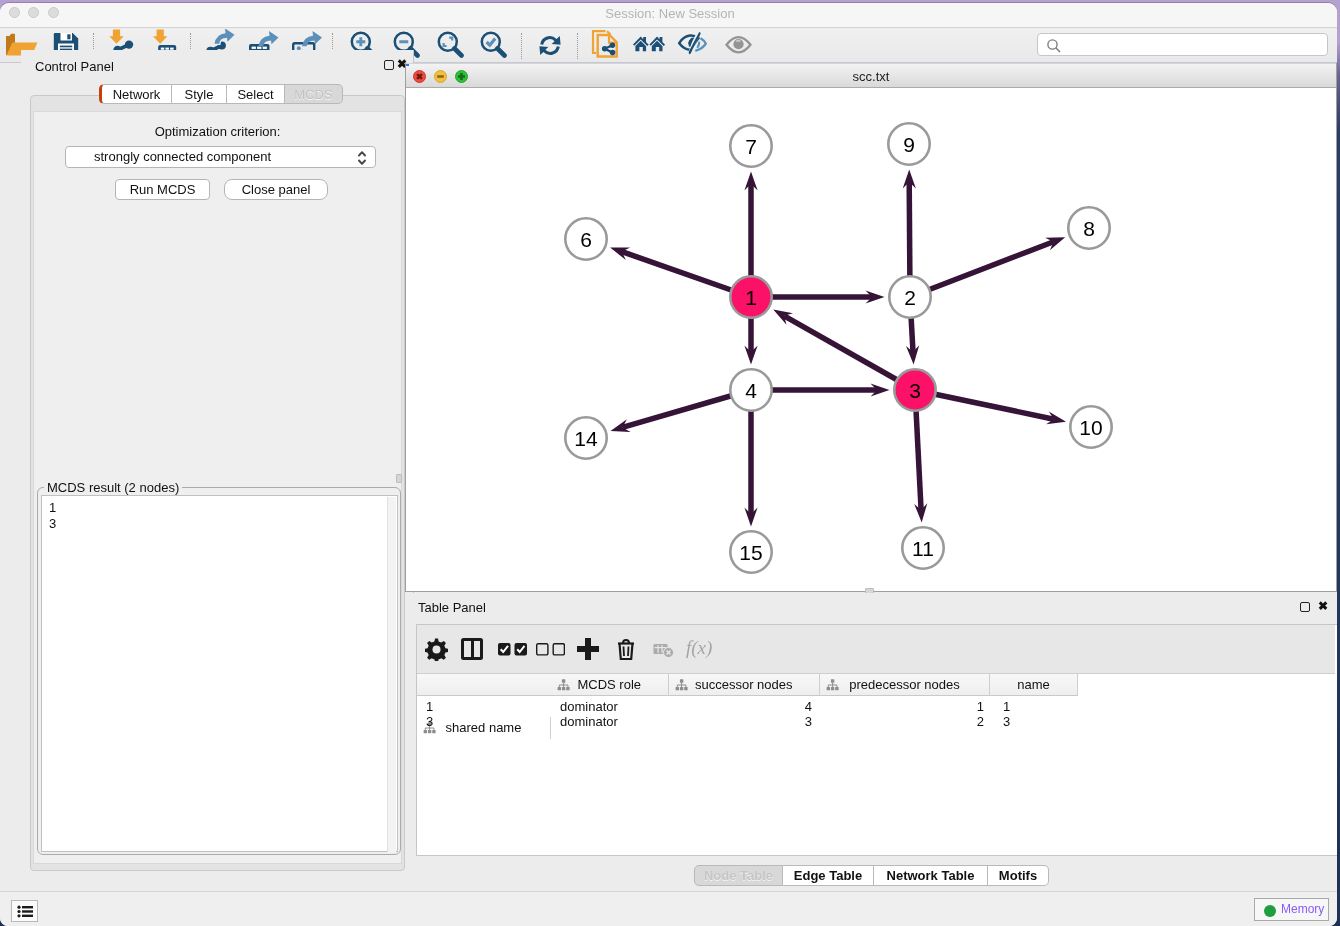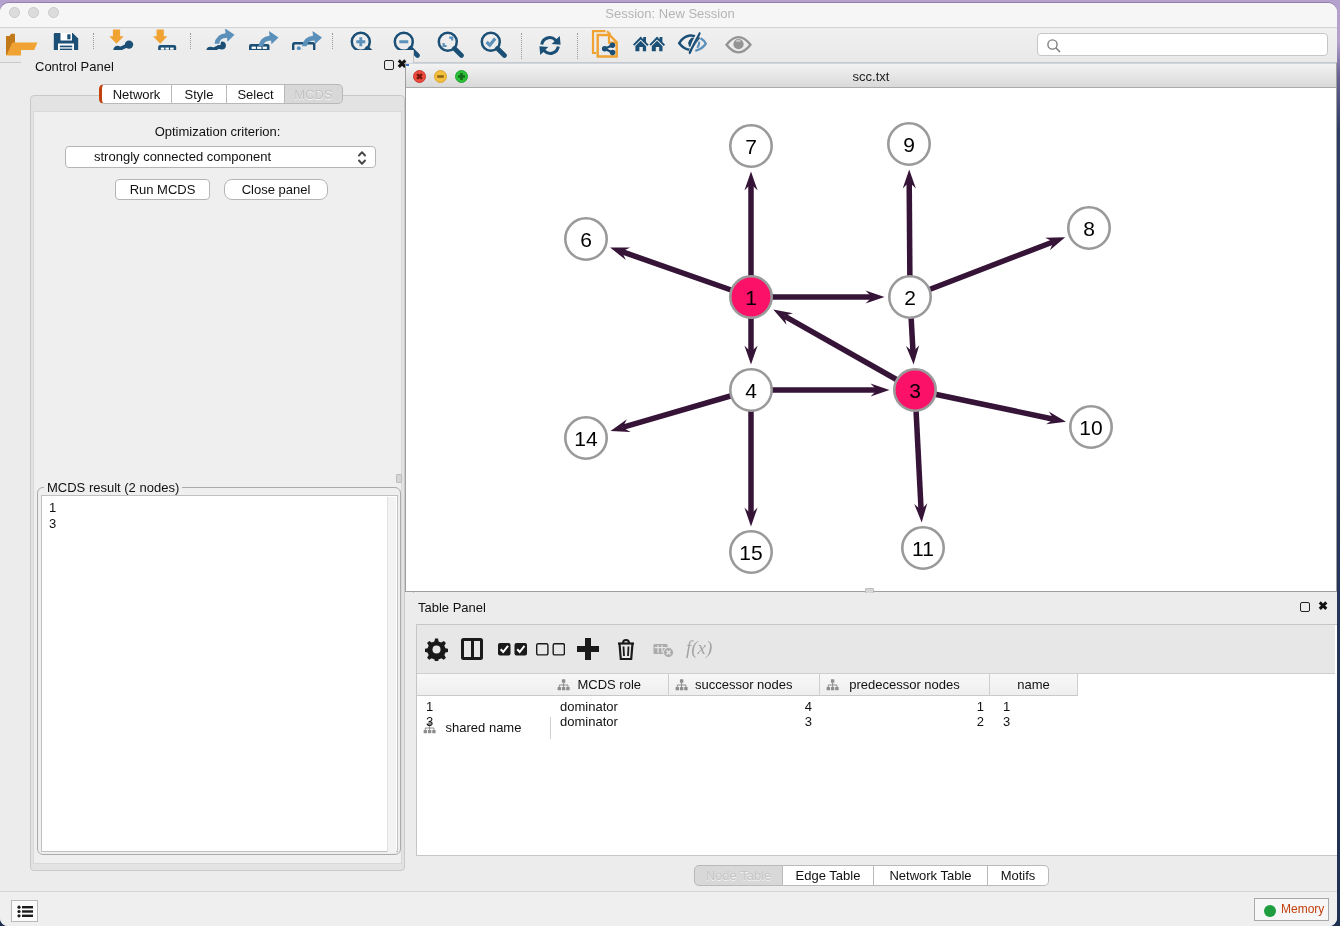--- a/index.html
+++ b/index.html
@@ -51,29 +51,29 @@
 #tablepanel { position:absolute; left:405px; top:593px; width:935px; height:298px; background:#ececec; }
 #tp-title { position:absolute; left:13px; top:7px; font-size:13px; color:#111; }
 #tp-main { position:absolute; left:11px; top:31px; width:987px; height:232px; background:#fff; border:1px solid #c6c6c6; }
 #tp-toolbar { position:absolute; left:0; top:0; width:918px; height:49px; background:#e7e7e7; border-bottom:1px solid #cfcfcf; }
 #tp-header { position:absolute; left:0; top:49px; width:661px; border-right:1px solid #cfcfcf; height:22px; background:linear-gradient(#f8f8f8,#eeeeee); border-bottom:1px solid #c9c9c9; font-size:13px; color:#111; }
 .hcol { position:absolute; top:0; height:22px; border-right:1px solid #cfcfcf; text-align:center; line-height:22px; }
 .hicon { position:absolute; left:6px; top:5px; }
 .trow { position:absolute; font-size:13px; color:#111; height:16px; line-height:16px; }
 .cell { position:absolute; }
 #tp-tabs { position:absolute; left:289px; top:272px; height:21px; }
-.seg2 { float:left; height:21px; border:1px solid #b9b9b9; border-left:none; background:#fff; font-size:13px; font-weight:normal; color:#111; text-align:center; line-height:20px; }
+.seg2 { float:left; height:21px; border:1px solid #b9b9b9; border-left:none; background:#fff; font-size:13px; font-weight:bold; color:#111; text-align:center; line-height:20px; }
 .seg2.first { border-left:1px solid #b9b9b9; border-radius:5px 0 0 5px; }
 .seg2.last { border-radius:0 5px 5px 0; }
 .seg2.sel { background:#d8d8d8; color:#c6c6c6; text-shadow:0 1px 0 #f2f2f2; }
 
 
 #statusbar { position:absolute; left:0; top:891px; width:1340px; height:35px; background:#efefef; border-top:1px solid #d6d6d6; }
 #listbtn { position:absolute; left:11px; top:8px; width:27px; height:22px; background:#fafafa; border:1px solid #b9b9b9; }
-#membtn { position:absolute; left:1254px; top:6px; width:75px; height:23px; background:#f7f7f7; border:1px solid #a9a9a9; font-size:12px; color:#c2410c; }
+#membtn { position:absolute; left:1254px; top:6px; width:75px; height:23px; background:#f7f7f7; border:1px solid #a9a9a9; font-size:12px; color:#8b5cf6; }
 #membtn .dot { position:absolute; left:9px; top:5.5px; width:12px; height:12px; border-radius:50%; background:#1e9e3e; }
 #membtn .lbl { position:absolute; left:26px; top:3px; }
 </style>
 </head>
 <body>
 <div id="purple"></div>
 <div id="win">
     <div id="page">
 
 <div id="titlebar">

